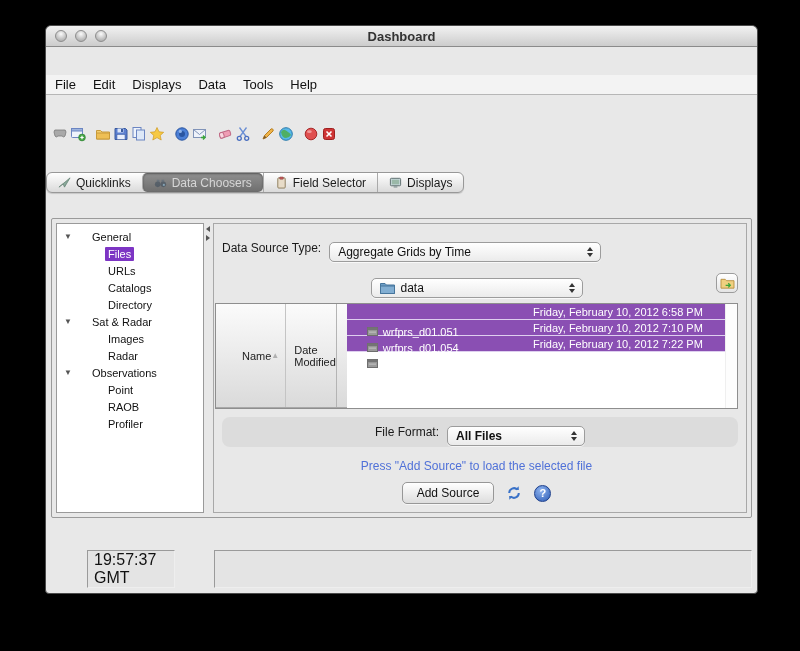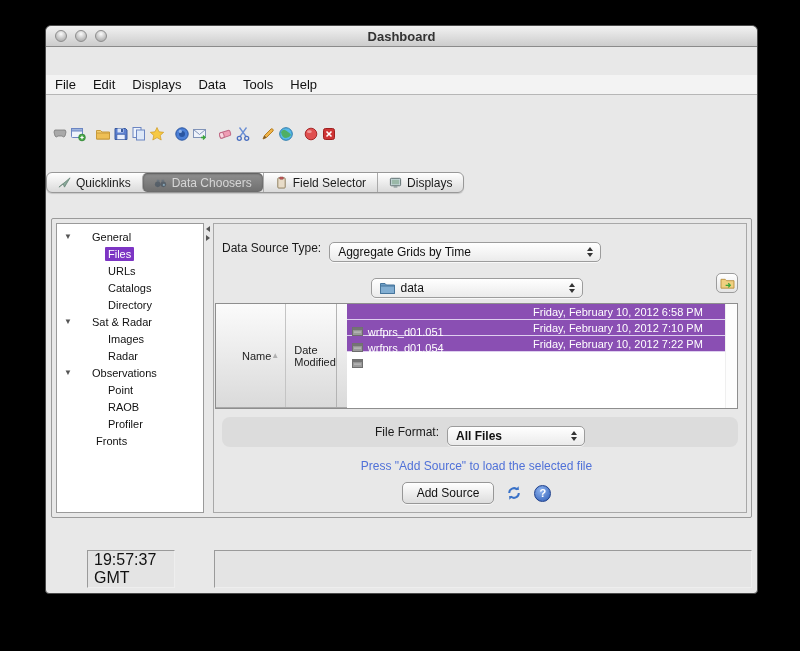--- a/index.html
+++ b/index.html
@@ -80,21 +80,21 @@
     border-bottom:1px solid #a8a8a8;font-size:11px;color:#222;}
   .th{display:flex;align-items:center;box-sizing:border-box;}
   .th.name{flex:0 0 47%;padding-left:26px;border-right:1px solid #c4c4c4;justify-content:space-between;padding-right:6px;}
   .th.date{flex:1;padding-left:8px;}
   .th.corner{flex:0 0 11px;border-left:1px solid #b4b4b4;}
   .sortarrow{font-size:8px;color:#b0b0b0;}
   .tbody{flex:1;position:relative;overflow:hidden;}
   .scroll-lane{position:absolute;right:0;top:0;bottom:0;width:11px;background:#fdfdfd;border-left:1px solid #efefef;}
   .datarow{height:15px;margin-right:11px;background:#8a4fb3;display:flex;align-items:center;
     border-bottom:1px solid #decfef;color:#fff;font-size:11px;cursor:default;}
-  .cell-name{flex:0 0 47%;display:flex;align-items:center;box-sizing:border-box;padding-left:5px;gap:5px;overflow:hidden;margin-top:40px;}
+  .cell-name{flex:0 0 47%;display:flex;align-items:center;box-sizing:border-box;padding-left:20px;gap:5px;overflow:hidden;margin-top:40px;}
   .cell-date{flex:1;padding-left:8px;box-sizing:border-box;overflow:hidden;}
   .fileicon{width:11px;height:9px;flex:0 0 11px;}
   
   .fmtstrip{flex:0 0 30px;margin-top:8px;margin-left:7px;background:#dcdcdc;border-radius:8px;
     display:flex;align-items:center;justify-content:center;gap:8px;}
   .hint{margin-top:12px;text-align:center;font-size:12px;color:#5071d8;}
   .btnrow{margin:9px 0 4px 0;display:flex;justify-content:center;align-items:center;gap:11px;}
   .pushbtn{height:20px;padding:0 14px;border:1px solid #979797;border-radius:5px;font-size:12px;color:#111;
     background:linear-gradient(#ffffff,#dddddd);display:flex;align-items:center;box-shadow:0 1px 0 rgba(255,255,255,.6);cursor:default;}
   .iconbtn{width:18px;height:18px;display:flex;align-items:center;justify-content:center;}
@@ -299,23 +299,20 @@
             <span class="lbl">Observations</span>
           </div>
         <div class="trow child">
             <span class="lbl">Point</span>
           </div>
         <div class="trow child">
             <span class="lbl">RAOB</span>
           </div>
         <div class="trow child">
             <span class="lbl">Profiler</span>
-          </div>
-        <div class="trow leaf">
-            <span class="lbl">Fronts</span>
           </div>
       </div>
 
       <div class="divider">
         <span class="sa left"></span>
         <span class="sa right"></span>
       </div>
 
       <div class="chooser">
 

